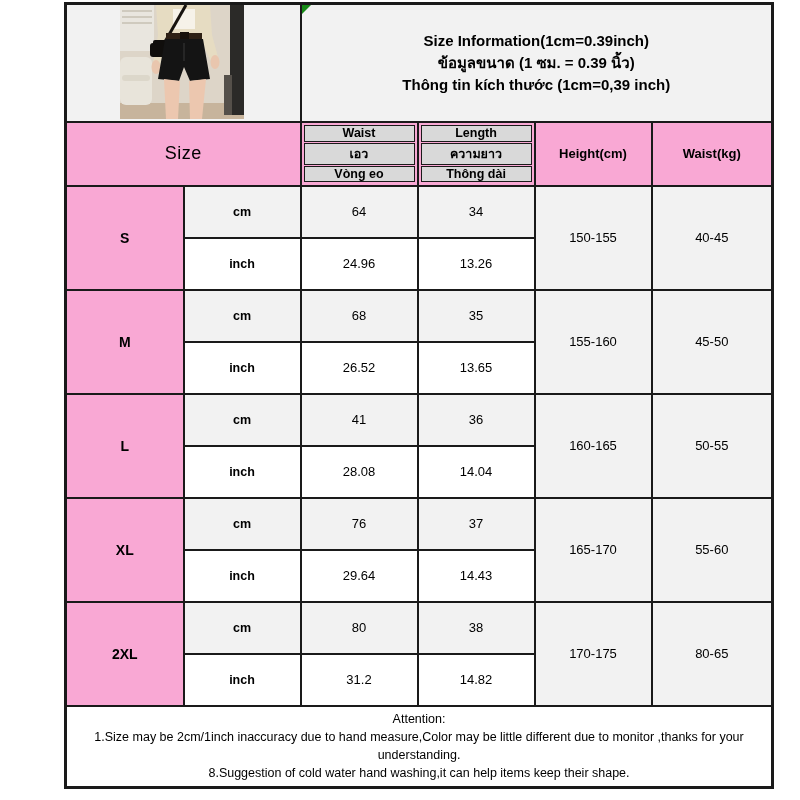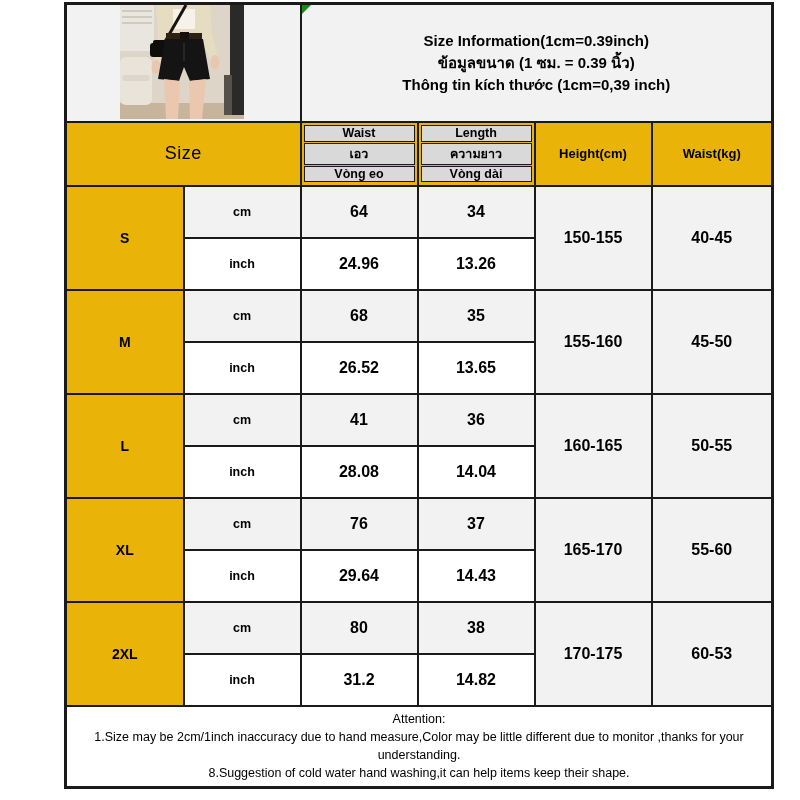--- a/index.html
+++ b/index.html
@@ -29,21 +29,21 @@
   }
   table.size-chart td {
     border: 2px solid #1a1a1a;
     text-align: center;
     vertical-align: middle;
     padding: 0;
     overflow: hidden;
   }
   
   .bg-light  { background: #f2f2f2; }
-  .bg-gray   { background: #eab308; }
+  .bg-gray   { background: #f9a8d4; }
   .bg-white  { background: #ffffff; }
 
   
   tr.photo-row { height: 118px; }
   .photo-cell { position: relative; }
   .photo-frame {
     position: absolute;
     left: 53px; top: 0;
     width: 124px; height: 114px;
   }
@@ -95,22 +95,22 @@
   tr.data-row { height: 52px; }
   .size-label {
     font-weight: 700;
     font-size: 14px;
   }
   .unit-label {
     font-weight: 700;
     font-size: 12.5px;
   }
   .value {
-    font-weight: 700;
-    font-size: 16px;
+    font-weight: 400;
+    font-size: 13px;
   }
 
   
   tr.footer-row { height: 76px; }
   .footer-cell {
     vertical-align: top !important;
     padding: 3px 26px 4px 26px !important;
   }
   .footer-title {
     font-size: 12.5px;
@@ -196,21 +196,21 @@
         <div class="subcell-stack">
           <div class="subcell">Waist</div>
           <div class="subcell">เอว</div>
           <div class="subcell">Vòng eo</div>
         </div>
       </td>
       <td class="bg-gray">
         <div class="subcell-stack">
           <div class="subcell">Length</div>
           <div class="subcell">ความยาว</div>
-          <div class="subcell">Vòng dài</div>
+          <div class="subcell">Thông dài</div>
         </div>
       </td>
       <td class="bg-gray col-head">Height(cm)</td>
       <td class="bg-gray col-head">Waist(kg)</td>
     </tr>
 
     <tr class="data-row">
       <td rowspan="2" class="bg-gray size-label">S</td>
       <td class="bg-light unit-label">cm</td>
       <td class="bg-light value">64</td>
@@ -265,21 +265,21 @@
       <td class="bg-white value">29.64</td>
       <td class="bg-white value">14.43</td>
     </tr>
 
     <tr class="data-row">
       <td rowspan="2" class="bg-gray size-label">2XL</td>
       <td class="bg-light unit-label">cm</td>
       <td class="bg-light value">80</td>
       <td class="bg-light value">38</td>
       <td rowspan="2" class="bg-light value">170-175</td>
-      <td rowspan="2" class="bg-light value">60-53</td>
+      <td rowspan="2" class="bg-light value">80-65</td>
     </tr>
     <tr class="data-row">
       <td class="bg-white unit-label">inch</td>
       <td class="bg-white value">31.2</td>
       <td class="bg-white value">14.82</td>
     </tr>
 
     <tr class="footer-row">
       <td colspan="6" class="bg-white footer-cell">
         <div class="footer-title">Attention:</div>

